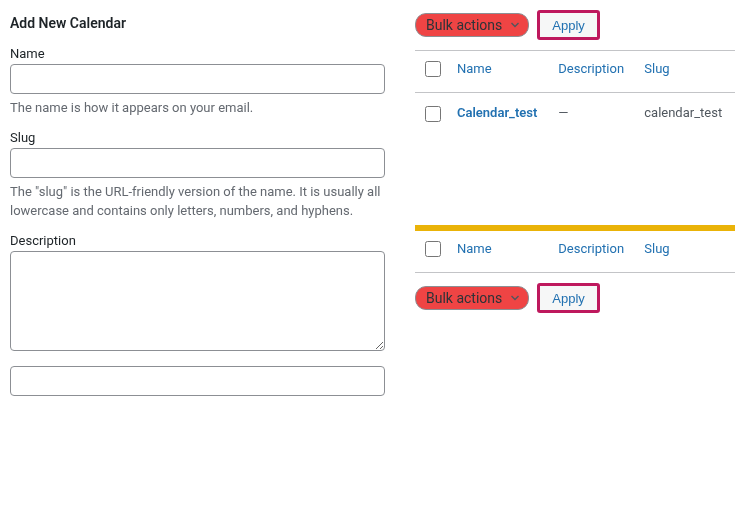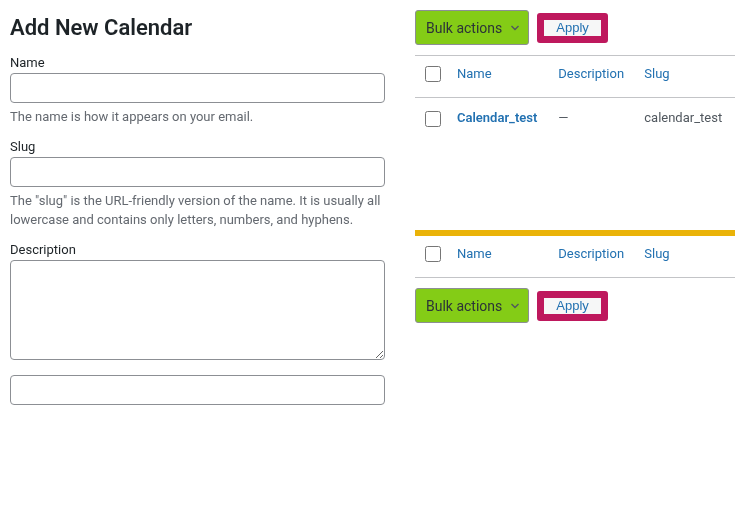--- a/index.html
+++ b/index.html
@@ -20,21 +20,21 @@
   }
   .col-left {
     width: 390px;
     padding-right: 15px;
   }
   .col-right {
     flex: 1;
     padding-left: 15px;
   }
   h2 {
-    font-size: 22px;
+    font-size: 14px;
     font-weight: 600;
     margin: 5px 0 15px 0;
     color: #1d2327;
   }
   .form-field {
     margin-bottom: 12px;
   }
   .form-field label {
     display: block;
     font-size: 13px;
@@ -76,35 +76,35 @@
     margin-bottom: 10px;
   }
   .tablenav.bottom {
     margin-top: 10px;
     margin-bottom: 0;
   }
   .bulk-select {
     display: flex;
     align-items: center;
     border: 1px solid #8c8f94;
-    border-radius: 3px;
-    background: #84cc16;
-    height: 35px;
+    border-radius: 11px;
+    background: #ef4444;
+    height: 24px;
     padding: 0 6px 0 10px;
     font-size: 14px;
     color: #2c3338;
     cursor: pointer;
     gap: 6px;
   }
   .chevron {
     width: 14px;
     height: 14px;
   }
   .button-apply {
-    border: 7px solid #be185d;
+    border: 3px solid #be185d;
     background: #f6f7f7;
     color: #2271b1;
     border-radius: 3px;
     padding: 0 12px;
     height: 30px;
     font-size: 13px;
     cursor: pointer;
   }
   table.calendars {
     width: 100%;

